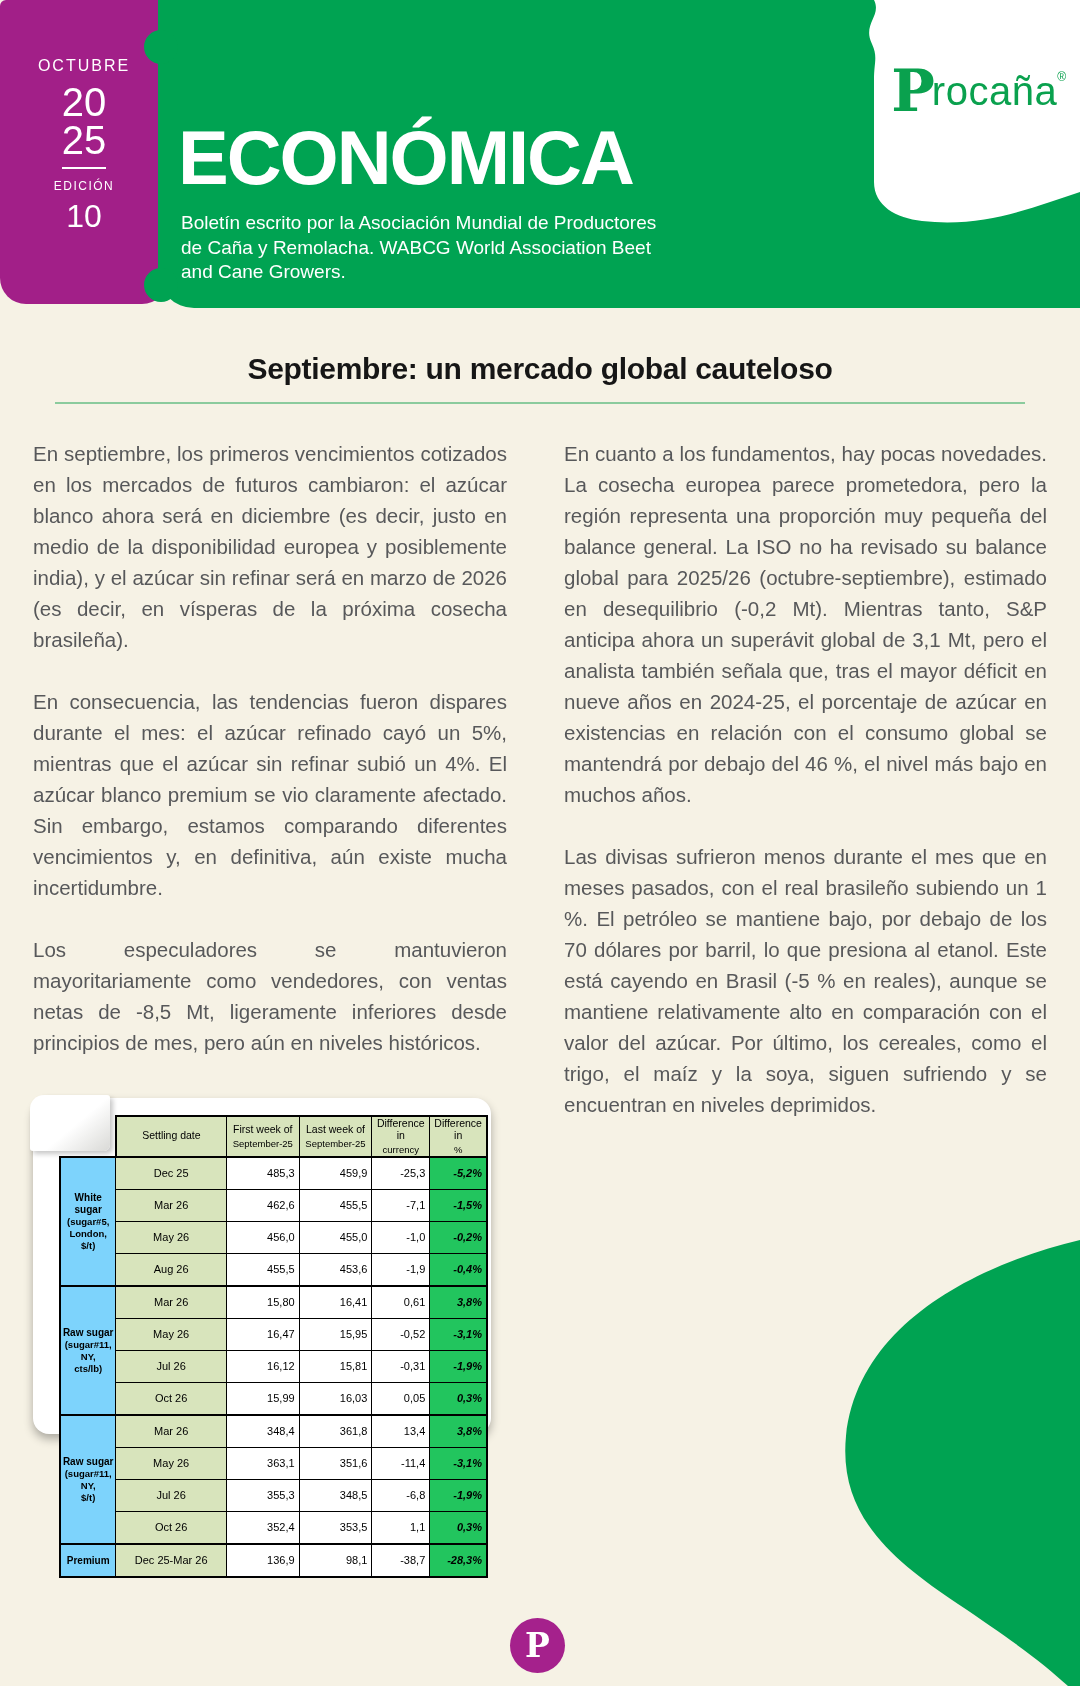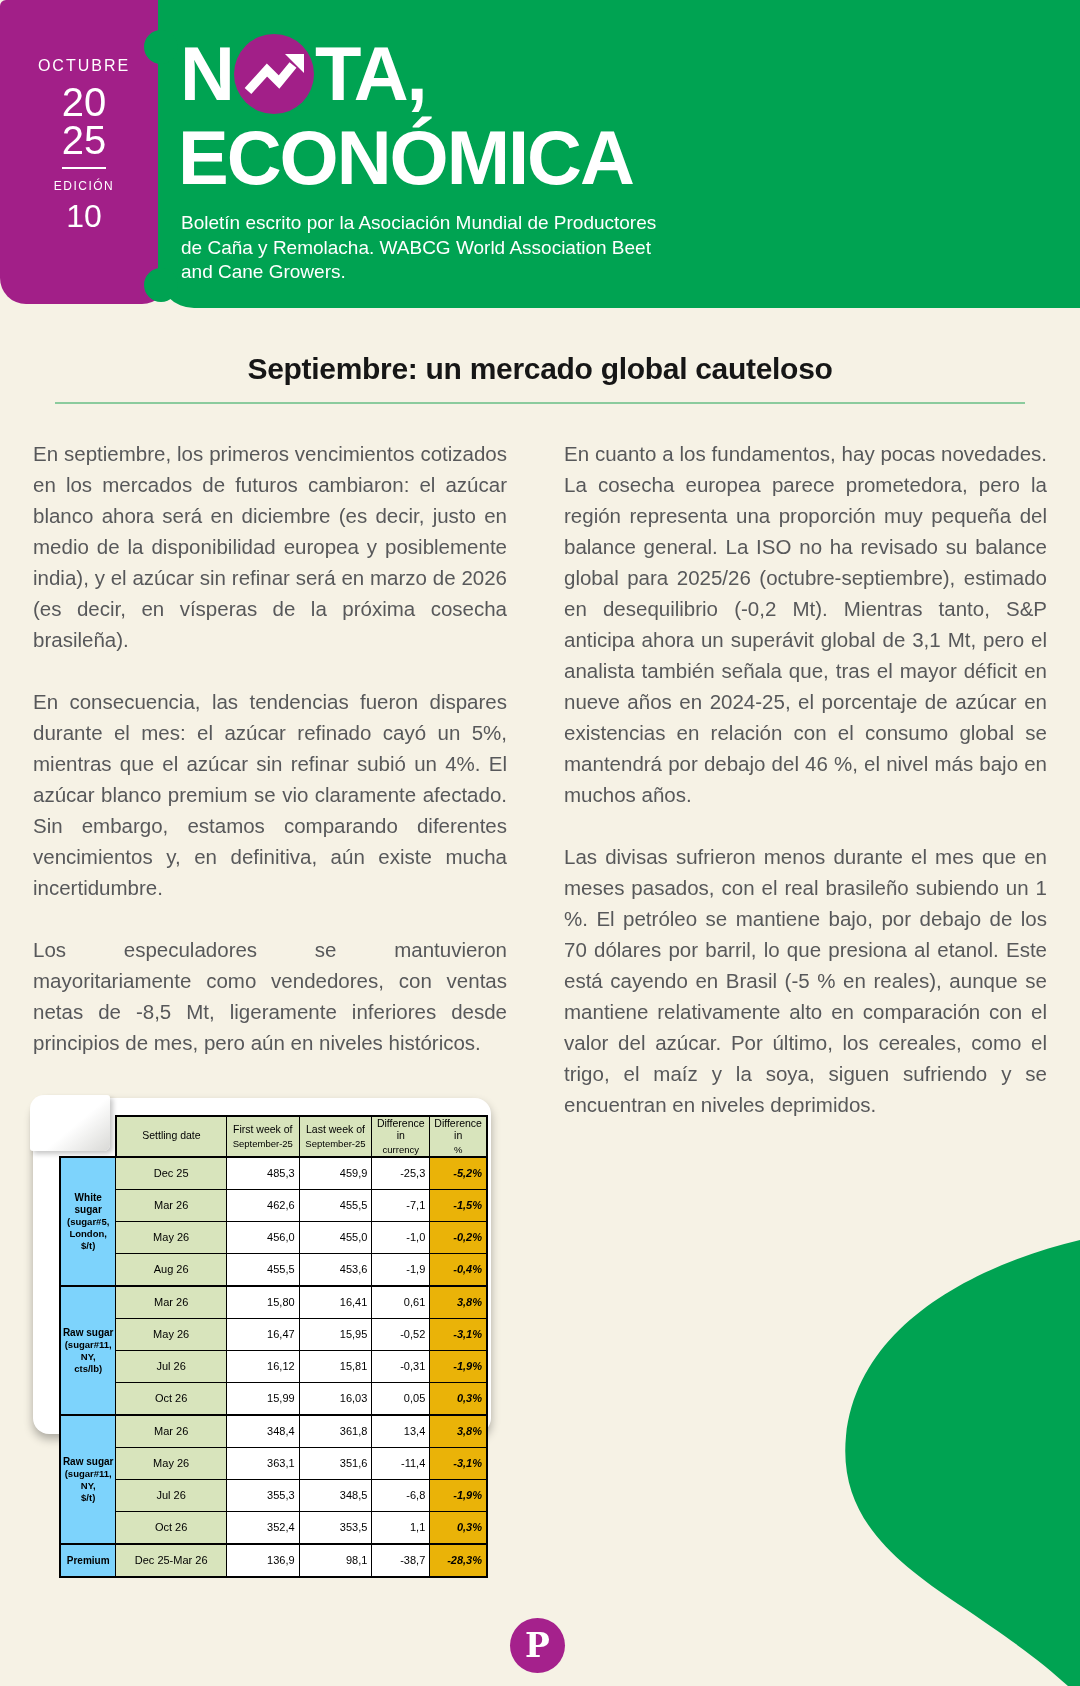--- a/index.html
+++ b/index.html
@@ -92,21 +92,21 @@
   tr.group-start td,tr.group-start th{border-top:2px solid #000;}
   tr.last-row td,tr.last-row th{border-bottom:2px solid #000;}
   .futures th.group-label{
     background:#7dd3fc;border-left:2px solid #000;font-size:10px;font-weight:bold;
     text-align:center;vertical-align:middle;line-height:12px;padding:0 1px;
   }
   .futures th.group-label div{font-size:9.5px;font-weight:bold;}
   .futures th.group-label div:first-child{font-size:10px;}
   .futures td.c-date{background:#d8e4bc;text-align:center;}
   .futures td.c-num{background:#fff;text-align:right;}
-  .futures td.c-pct{background:#eab308;text-align:right;font-weight:bold;font-style:italic;}
+  .futures td.c-pct{background:#22c55e;text-align:right;font-weight:bold;font-style:italic;}
   
   .blob{position:absolute;right:0;bottom:0;width:250px;height:460px;}
   .footer-logo{
     position:absolute;left:510px;top:1618px;width:55px;height:55px;border-radius:50%;
     background:#a5218c;color:#fff;display:flex;align-items:center;justify-content:center;
     font-family:"DejaVu Serif",serif;font-weight:bold;font-size:33px;
   }
 </style>
 </head>
 <body>
@@ -118,30 +118,31 @@
     <div class="pb-year">25</div>
     <div class="pb-underline"></div>
     <div class="pb-edlabel">EDICIÓN</div>
     <div class="pb-ednum">10</div>
   </div>
 
   <div class="green-block">
     <div class="tab tab1"></div>
     <div class="tab tab2"></div>
 
-    <div class="title-line1"><span>N</span><span class="o-icon"><svg viewBox="0 0 80 80" width="80" height="80">
-            <circle cx="40" cy="40" r="40" fill="#a21f88"></circle>
-            <path d="M14 57 L33 36 L45 48 L59 31" stroke="#ffffff" stroke-width="9" fill="none"></path>
-            <polygon points="51,20 70,20 70,39" fill="#ffffff"></polygon>
-          </svg></span><span>TA</span><span>,</span></div>
 
     <div class="title-line2">ECONÓMICA</div>
 
     <p class="subtitle">Boletín escrito por la Asociación Mundial de Productores de Caña y Remolacha. WABCG World Association Beet and Cane Growers.</p>
 
+    <div class="white-cut">
+      <svg viewBox="0 0 212 238" width="212" height="238">
+        <path d="M 6 0 C 14 16 -6 24 4 44 C 10 57 6 62 6 80 L 6 182 C 6 206 28 218 54 221 C 118 228 165 207 212 192 L 212 0 Z" fill="#ffffff"></path>
+      </svg>
+      <div class="logo"><span class="logo-p">P</span><span class="logo-rest">rocaña</span><span class="logo-reg">®</span></div>
+    </div>
   </div>
 </header>
 
 <main style="position:absolute;top:310px;left:0;width:1080px;">
   <h2 class="headline">Septiembre: un mercado global cauteloso</h2>
   <hr class="divider">
 
   <div class="columns">
     <div class="col-left">
       <p>En septiembre, los primeros vencimientos cotizados en los mercados de futuros cambiaron: el azúcar blanco ahora será en diciembre (es decir, justo en medio de la disponibilidad europea y posiblemente india), y el azúcar sin refinar será en marzo de 2026 (es decir, en vísperas de la próxima cosecha brasileña).</p>

